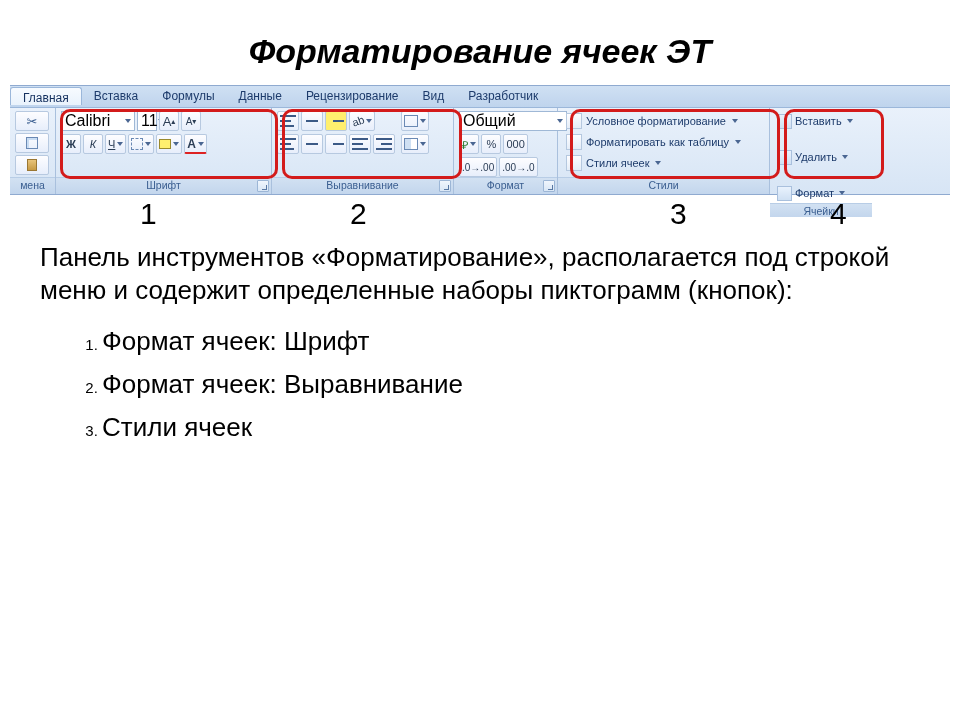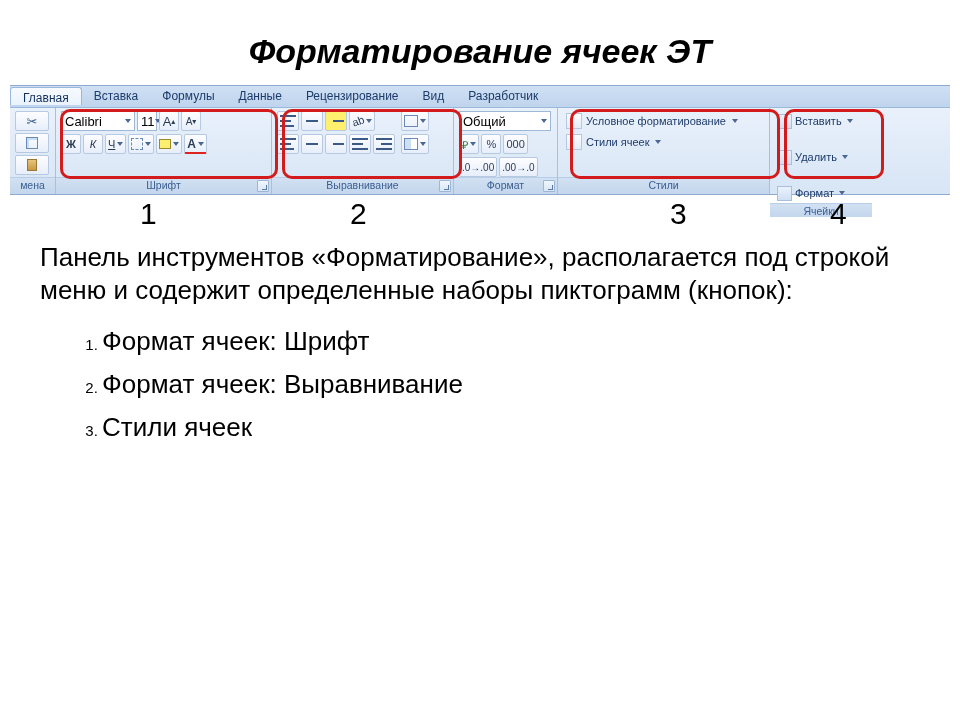--- a/index.html
+++ b/index.html
@@ -18,21 +18,21 @@
   .dlaunch{position:absolute;right:2px;top:2px;width:12px;height:12px;border:1px solid #9cb6d6;background:linear-gradient(#f0f6fd,#d9e7f6);border-radius:1px}
   .dlaunch::after{content:"";position:absolute;right:1px;bottom:1px;width:4px;height:4px;border-right:1px solid #5a79a4;border-bottom:1px solid #5a79a4}
   .btn{background:linear-gradient(#fdfdff,#e7eefb);border:1px solid #b7c9e0;border-radius:2px;display:flex;align-items:center;justify-content:center;min-width:20px;height:20px;font-size:11px;color:#2b3d55;padding:0 2px}
   .btn.dd::after{content:"";margin-left:2px;border-left:3px solid transparent;border-right:3px solid transparent;border-top:4px solid #4a6692}
   .col{display:flex;flex-direction:column;gap:2px}
   .row{display:flex;gap:2px}
   .clip-col{width:34px}
   
   .scissors{color:#3a5e90;font-size:13px;line-height:1}
   
-  .fontname{width:74px;height:20px;background:#fff;border:1px solid #9fb8d6;font-size:13px;padding:1px 3px;display:flex;align-items:center;justify-content:space-between}
+  .fontname{width:74px;height:20px;background:#fff;border:1px solid #9fb8d6;font-size:16px;padding:1px 3px;display:flex;align-items:center;justify-content:space-between}
   .fontsize{width:20px}
   .drop-ar{border-left:3px solid transparent;border-right:3px solid transparent;border-top:4px solid #4a6692}
   .b{font-weight:bold}.i{font-style:italic}.u{text-decoration:underline}
   .underline-red{border-bottom:2px solid #d22}
   .ylw{background:#ffef6e}
   
   .al{width:16px;height:12px;display:flex;flex-direction:column;justify-content:space-between}
   .al span{height:1.6px;background:#3c5a86;display:block}
   .al.l span:nth-child(2){width:70%}.al.l span:nth-child(3){width:85%}
   .al.c span{margin:0 auto}.al.c span:nth-child(2){width:70%}
@@ -203,21 +203,21 @@
               <div class="btn dd" style="height:20px">
                   <span style="width:14px;height:12px;border:1px solid #6a89b4;background:linear-gradient(90deg,#cfe0f3 50%,#fff 50%)"></span>
                 </div>
             </div>
           </div>
           <div class="group-label"><span>Выравнивание</span><span class="dlaunch"></span></div>
         </div>
 
         <div class="group" style="width:104px">
           <div class="group-body col" style="gap:3px">
-            <div class="fontname" style="width:92px">
+            <div class="fontname" style="width:108px">
                 <span>Общий</span>
                 <span class="drop-ar"></span>
               </div>
             <div class="row">
               <div class="btn dd">
                   <span style="color:#2e7d32">₽</span>
                 </div>
               <div class="btn">%</div>
               <div class="btn">000</div>
             </div>
@@ -231,20 +231,25 @@
             </div>
           </div>
           <div class="group-label"><span>Формат</span><span class="dlaunch"></span></div>
         </div>
 
         <div class="group" style="width:212px">
           <div class="group-body col" style="gap:1px">
             <div class="style-item">
                 <span class="sic"></span>
                 <span>Условное форматирование</span>
+                <span class="drop-ar" style="margin-left:2px"></span>
+              </div>
+            <div class="style-item">
+                <span class="sic"></span>
+                <span>Форматировать как таблицу</span>
                 <span class="drop-ar" style="margin-left:2px"></span>
               </div>
             <div class="style-item">
                 <span class="sic"></span>
                 <span>Стили ячеек</span>
                 <span class="drop-ar" style="margin-left:2px"></span>
               </div>
           </div>
           <div class="group-label">Стили</div>
         </div>

